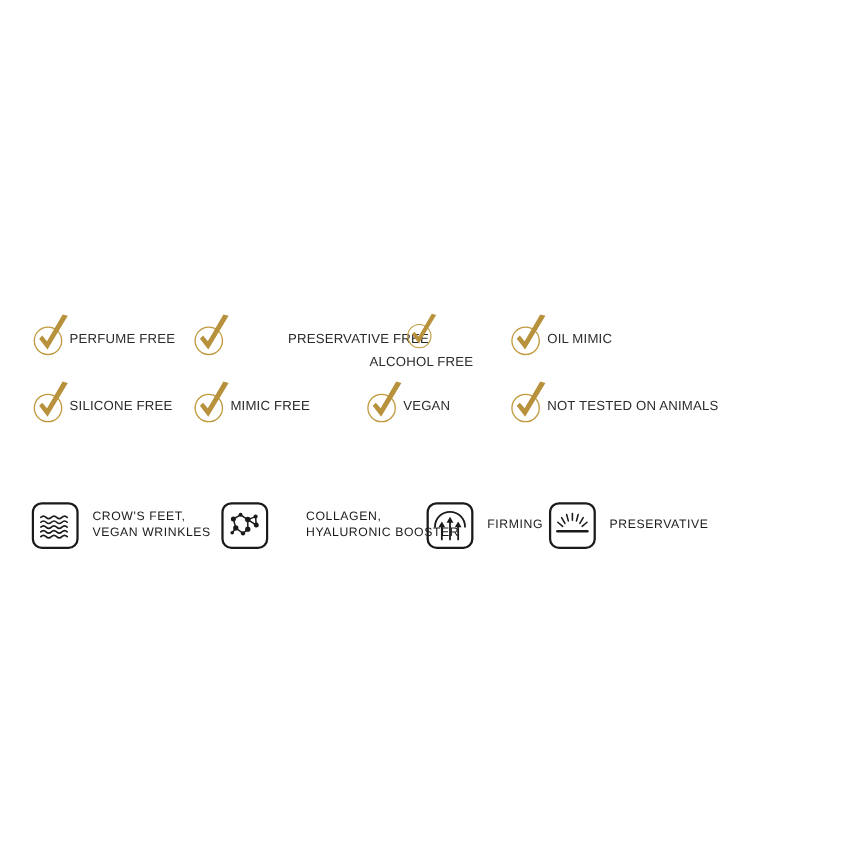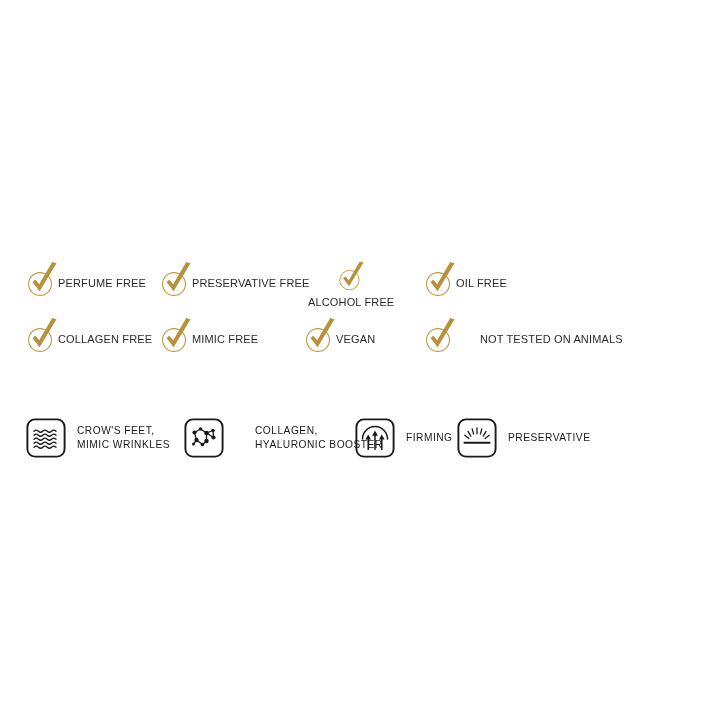--- a/index.html
+++ b/index.html
@@ -45,28 +45,28 @@
     letter-spacing: 0.15px;
     color: #2b2b2b;
     font-weight: 400;
     line-height: 1;
     position: relative;
     top: 5px;
   }
 
   
   .c-r1-1 { left: 26px;  top: 0; }
-  .c-r1-2 { left: 160px; top: 0; }
+  .c-r1-2 { left: 160px; top: 0; gap: 48px; }
   .c-r1-3 { left: 308px; top: 0; flex-direction: column; }
   .c-r1-4 { left: 424px; top: 0; }
   
   .c-r2-1 { left: 26px;  top: 0; }
   .c-r2-2 { left: 160px; top: 0; }
   .c-r2-3 { left: 304px; top: 0; justify-content: center; }
-  .c-r2-4 { left: 424px; top: 0; gap: 24px; }
+  .c-r2-4 { left: 424px; top: 0; }
 
   
   #benefits-section {
     position: absolute;
     left: 0;
     top: 418px;
     width: 720px;
     height: 60px;
   }
   .benefit-item {
@@ -124,33 +124,33 @@
         <path d="M6.6 24.2 L13.6 33.2 L30.5 5.2 L26.2 4.0 L13.2 26.3 L9.2 21.6 Z" fill="#B8913C"></path>
       </svg>
       <span class="claim-label">ALCOHOL FREE</span>
     </div>
 
     <div class="claim-item c-r1-4">
       <svg class="check-icon" viewBox="0 0 34 40">
         <circle cx="14" cy="26" r="11.4" fill="none" stroke="#C19A3E" stroke-width="1.1"></circle>
         <path d="M6.6 24.2 L13.6 33.2 L30.5 5.2 L26.2 4.0 L13.2 26.3 L9.2 21.6 Z" fill="#B8913C"></path>
       </svg>
-      <span class="claim-label">OIL FREE</span>
+      <span class="claim-label">OIL MIMIC</span>
     </div>
 
   </div>
 
   <div class="claims-row">
 
     <div class="claim-item c-r2-1">
       <svg class="check-icon" viewBox="0 0 34 40">
         <circle cx="14" cy="26" r="11.4" fill="none" stroke="#C19A3E" stroke-width="1.1"></circle>
         <path d="M6.6 24.2 L13.6 33.2 L30.5 5.2 L26.2 4.0 L13.2 26.3 L9.2 21.6 Z" fill="#B8913C"></path>
       </svg>
-      <span class="claim-label">COLLAGEN FREE</span>
+      <span class="claim-label">SILICONE FREE</span>
     </div>
 
     <div class="claim-item c-r2-2">
       <svg class="check-icon" viewBox="0 0 34 40">
         <circle cx="14" cy="26" r="11.4" fill="none" stroke="#C19A3E" stroke-width="1.1"></circle>
         <path d="M6.6 24.2 L13.6 33.2 L30.5 5.2 L26.2 4.0 L13.2 26.3 L9.2 21.6 Z" fill="#B8913C"></path>
       </svg>
       <span class="claim-label">MIMIC FREE</span>
     </div>
 
@@ -180,21 +180,21 @@
       <rect x="1.4" y="1.4" width="37.2" height="37.2" rx="7.5" ry="7.5" fill="none" stroke="#1a1a1a" stroke-width="1.9"></rect>
       <g fill="none" stroke="#1a1a1a" stroke-width="1.35" stroke-linecap="round">
         <path d="M8 13.2 q2.2 -2.1 4.4 0 t4.4 0 t4.4 0 t4.4 0 t4.4 0"></path>
         <path d="M8 17.2 q2.2 -2.1 4.4 0 t4.4 0 t4.4 0 t4.4 0 t4.4 0"></path>
         <path d="M8 21.2 q2.2 -2.1 4.4 0 t4.4 0 t4.4 0 t4.4 0 t4.4 0"></path>
         <path d="M8 25.2 q2.2 -2.1 4.4 0 t4.4 0 t4.4 0 t4.4 0 t4.4 0"></path>
         <path d="M8 29.2 q2.2 -2.1 4.4 0 t4.4 0 t4.4 0 t4.4 0 t4.4 0"></path>
       </g>
     </svg>
     <span class="benefit-label">CROW'S FEET,
-MIMIC WRINKLES</span>
+VEGAN WRINKLES</span>
   </div>
 
   <div class="benefit-item b-2">
     <svg class="benefit-icon" viewBox="0 0 40 40">
       <rect x="1.4" y="1.4" width="37.2" height="37.2" rx="7.5" ry="7.5" fill="none" stroke="#1a1a1a" stroke-width="1.9"></rect>
       <g stroke="#1a1a1a" stroke-width="1.25" fill="none" stroke-linecap="round">
         <path d="M10.5 14.5 L16.5 11"></path>
         <path d="M16.5 11 L22.5 15"></path>
         <path d="M22.5 15 L29 12.5"></path>
         <path d="M22.5 15 L22.5 23"></path>

